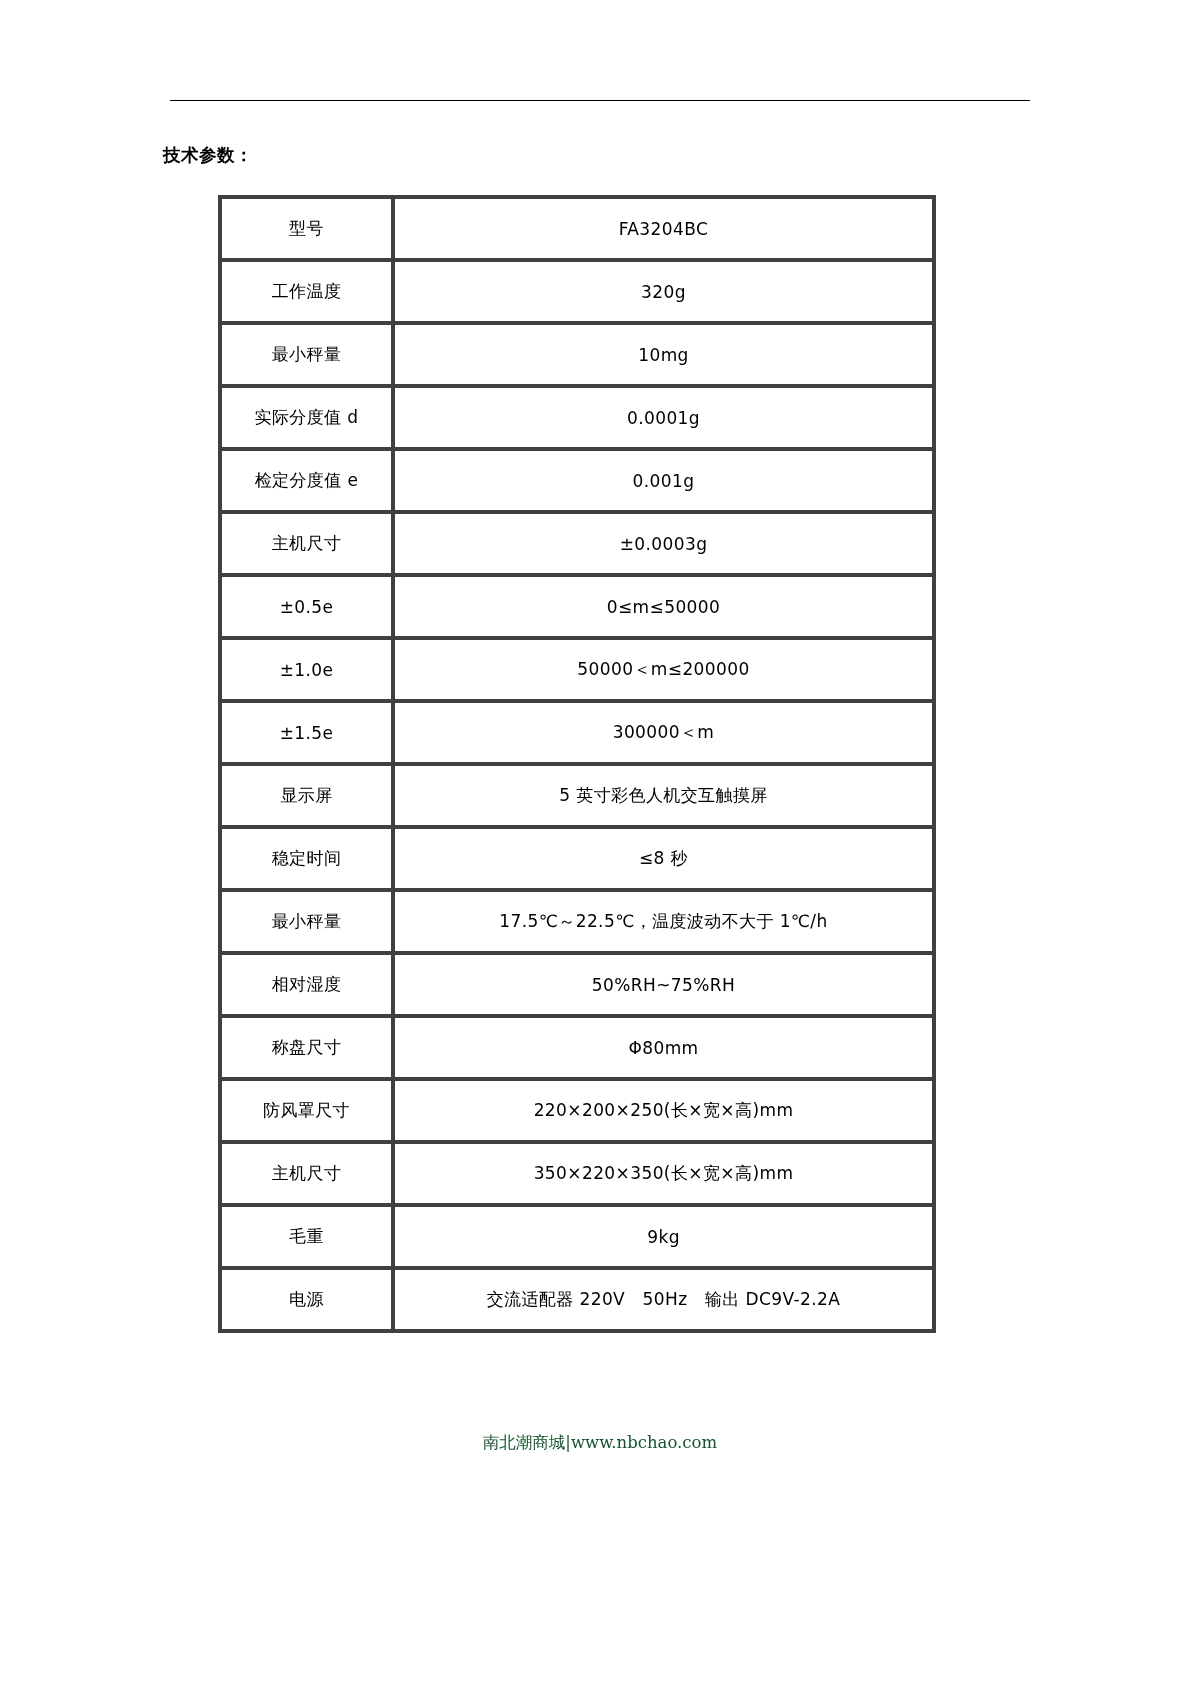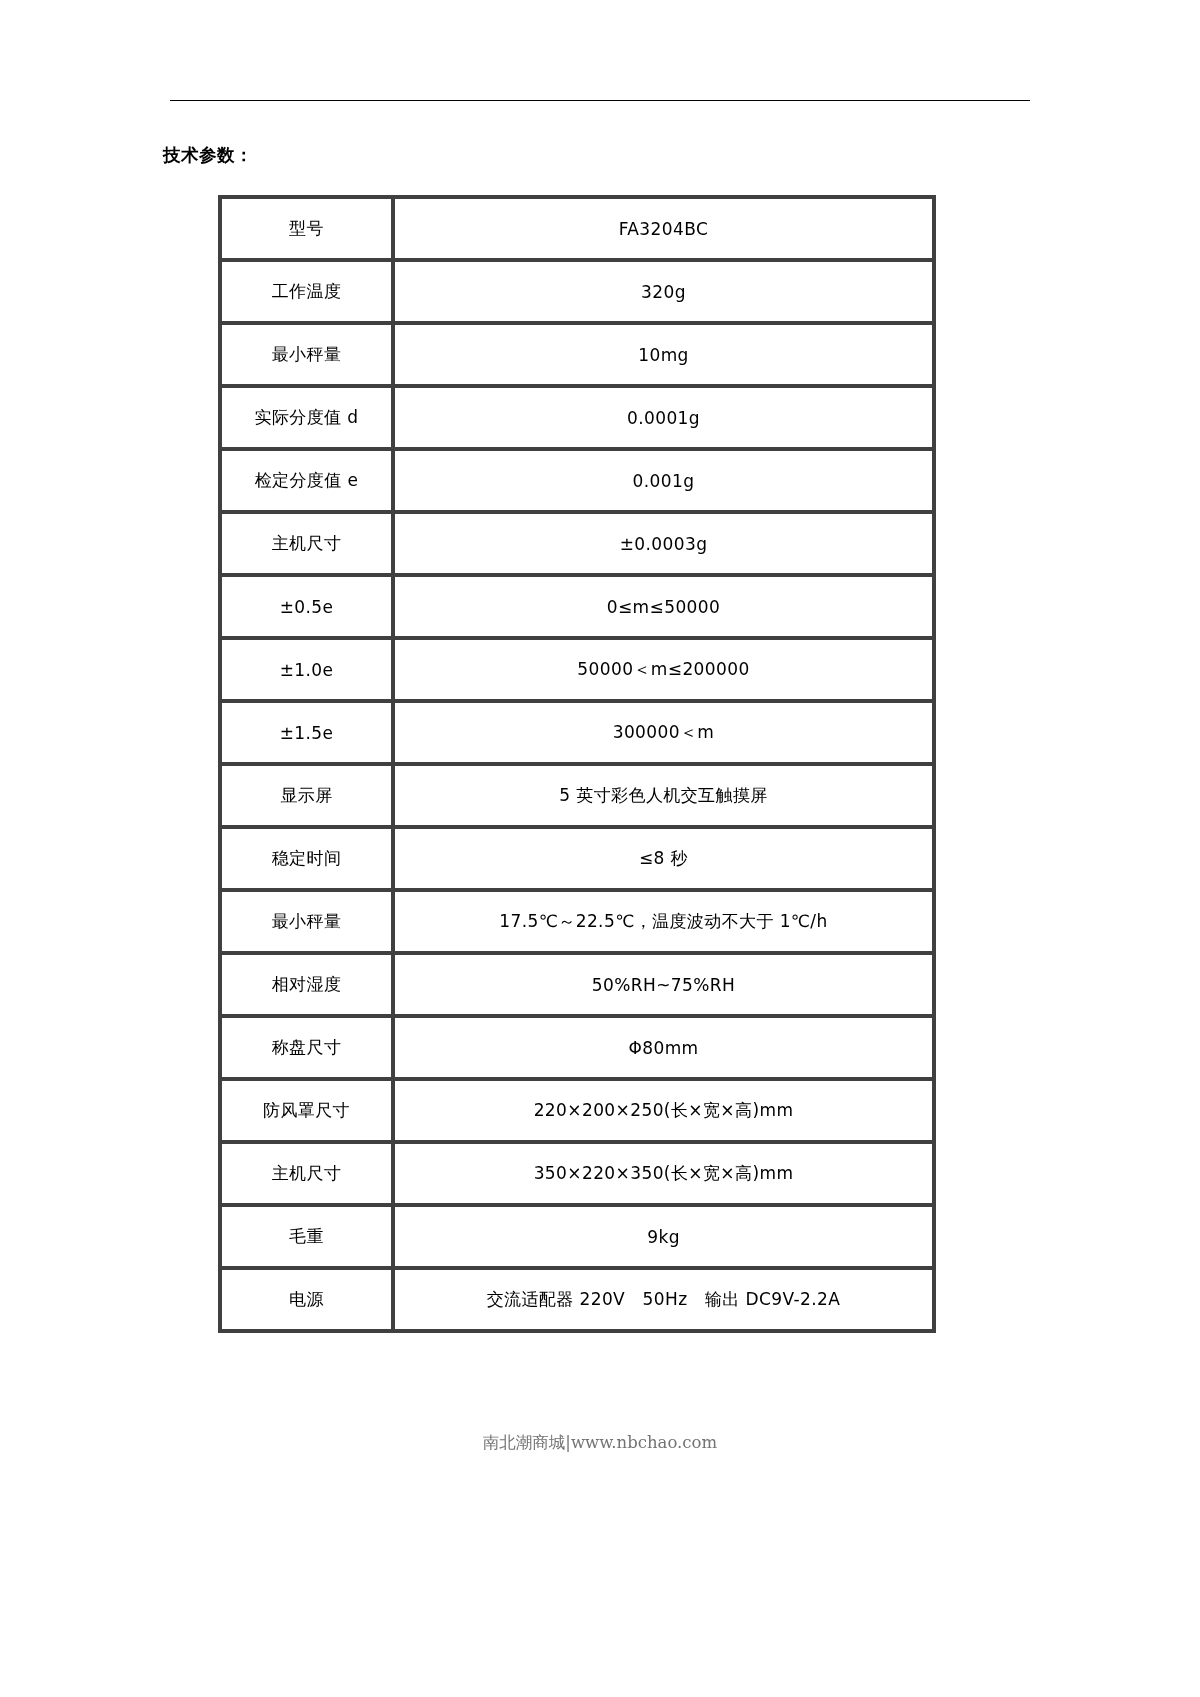--- a/index.html
+++ b/index.html
@@ -73,21 +73,21 @@
     font-family: "Liberation Serif", serif;
   }
   .footer {
     position: absolute;
     left: 0;
     top: 1432px;
     width: 1200px;
     text-align: center;
     font-size: 16.5px;
     font-family: "DejaVu Serif", "Liberation Serif", serif;
-    color: #737373;
+    color: #14532d;
   }
 </style>
 </head>
 <body>
 
 <div class="page">
 
   <div class="top-rule"></div>
 
   <div class="section-title">技术参数：</div>

